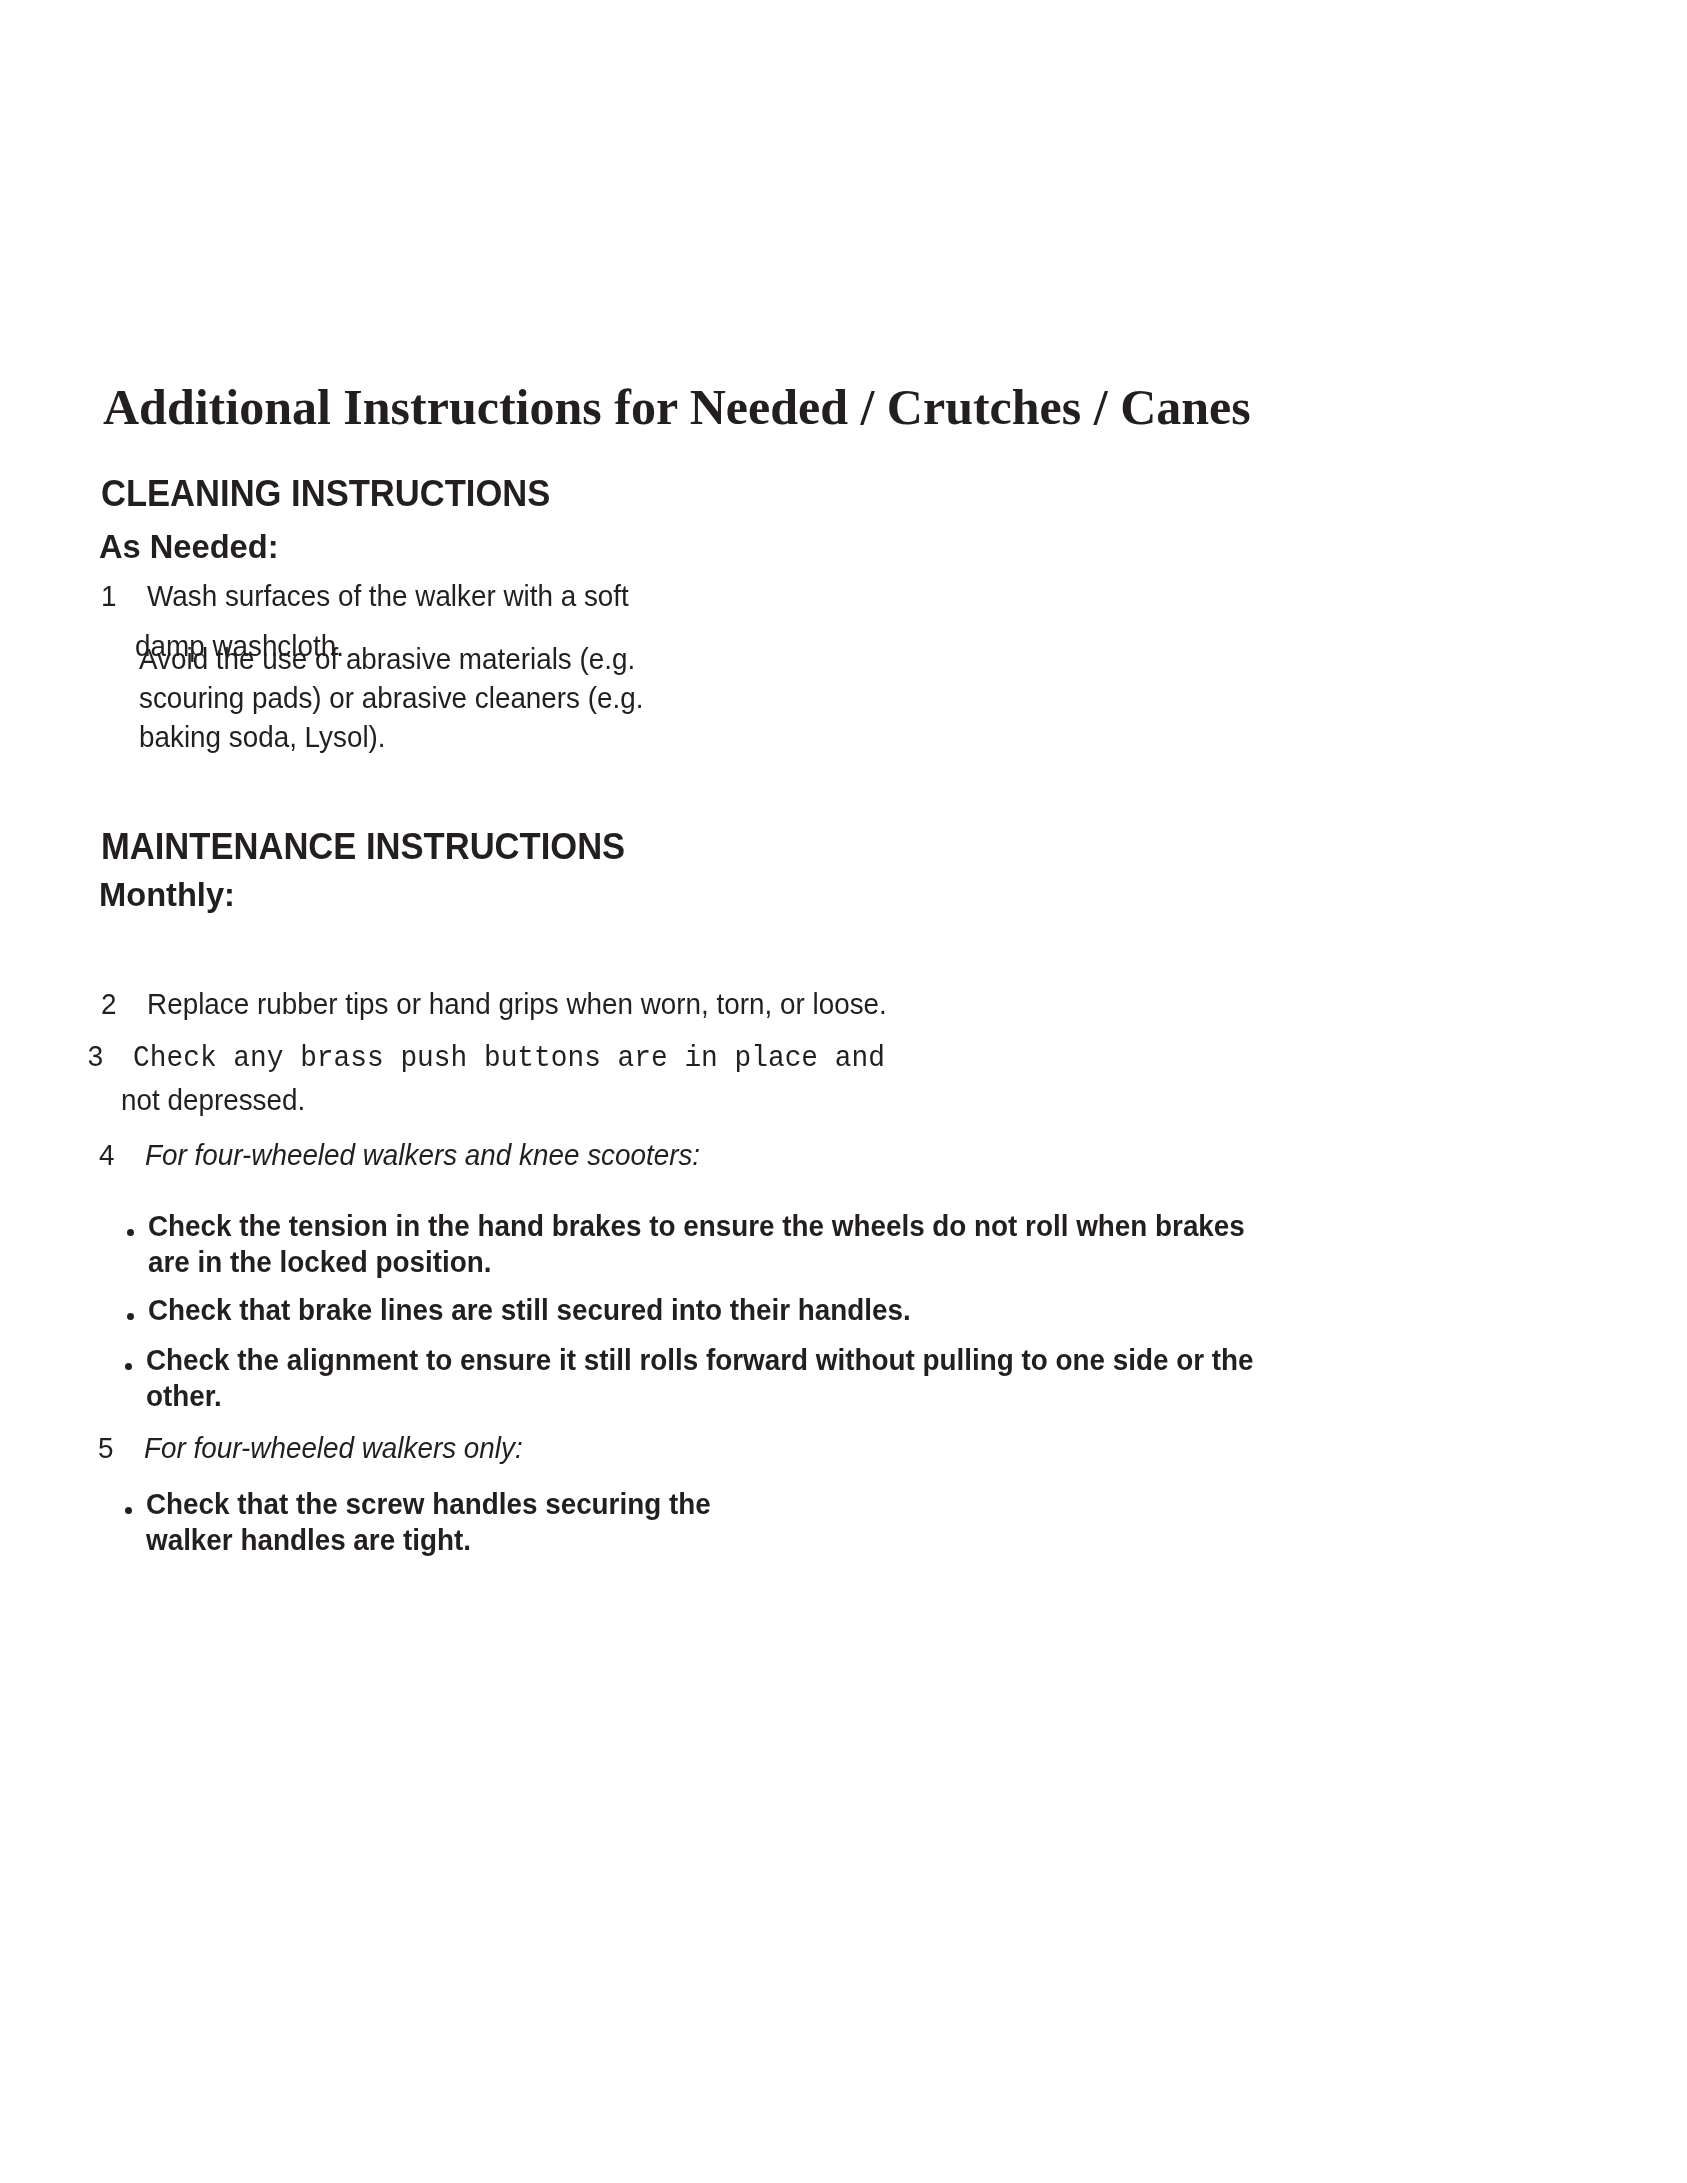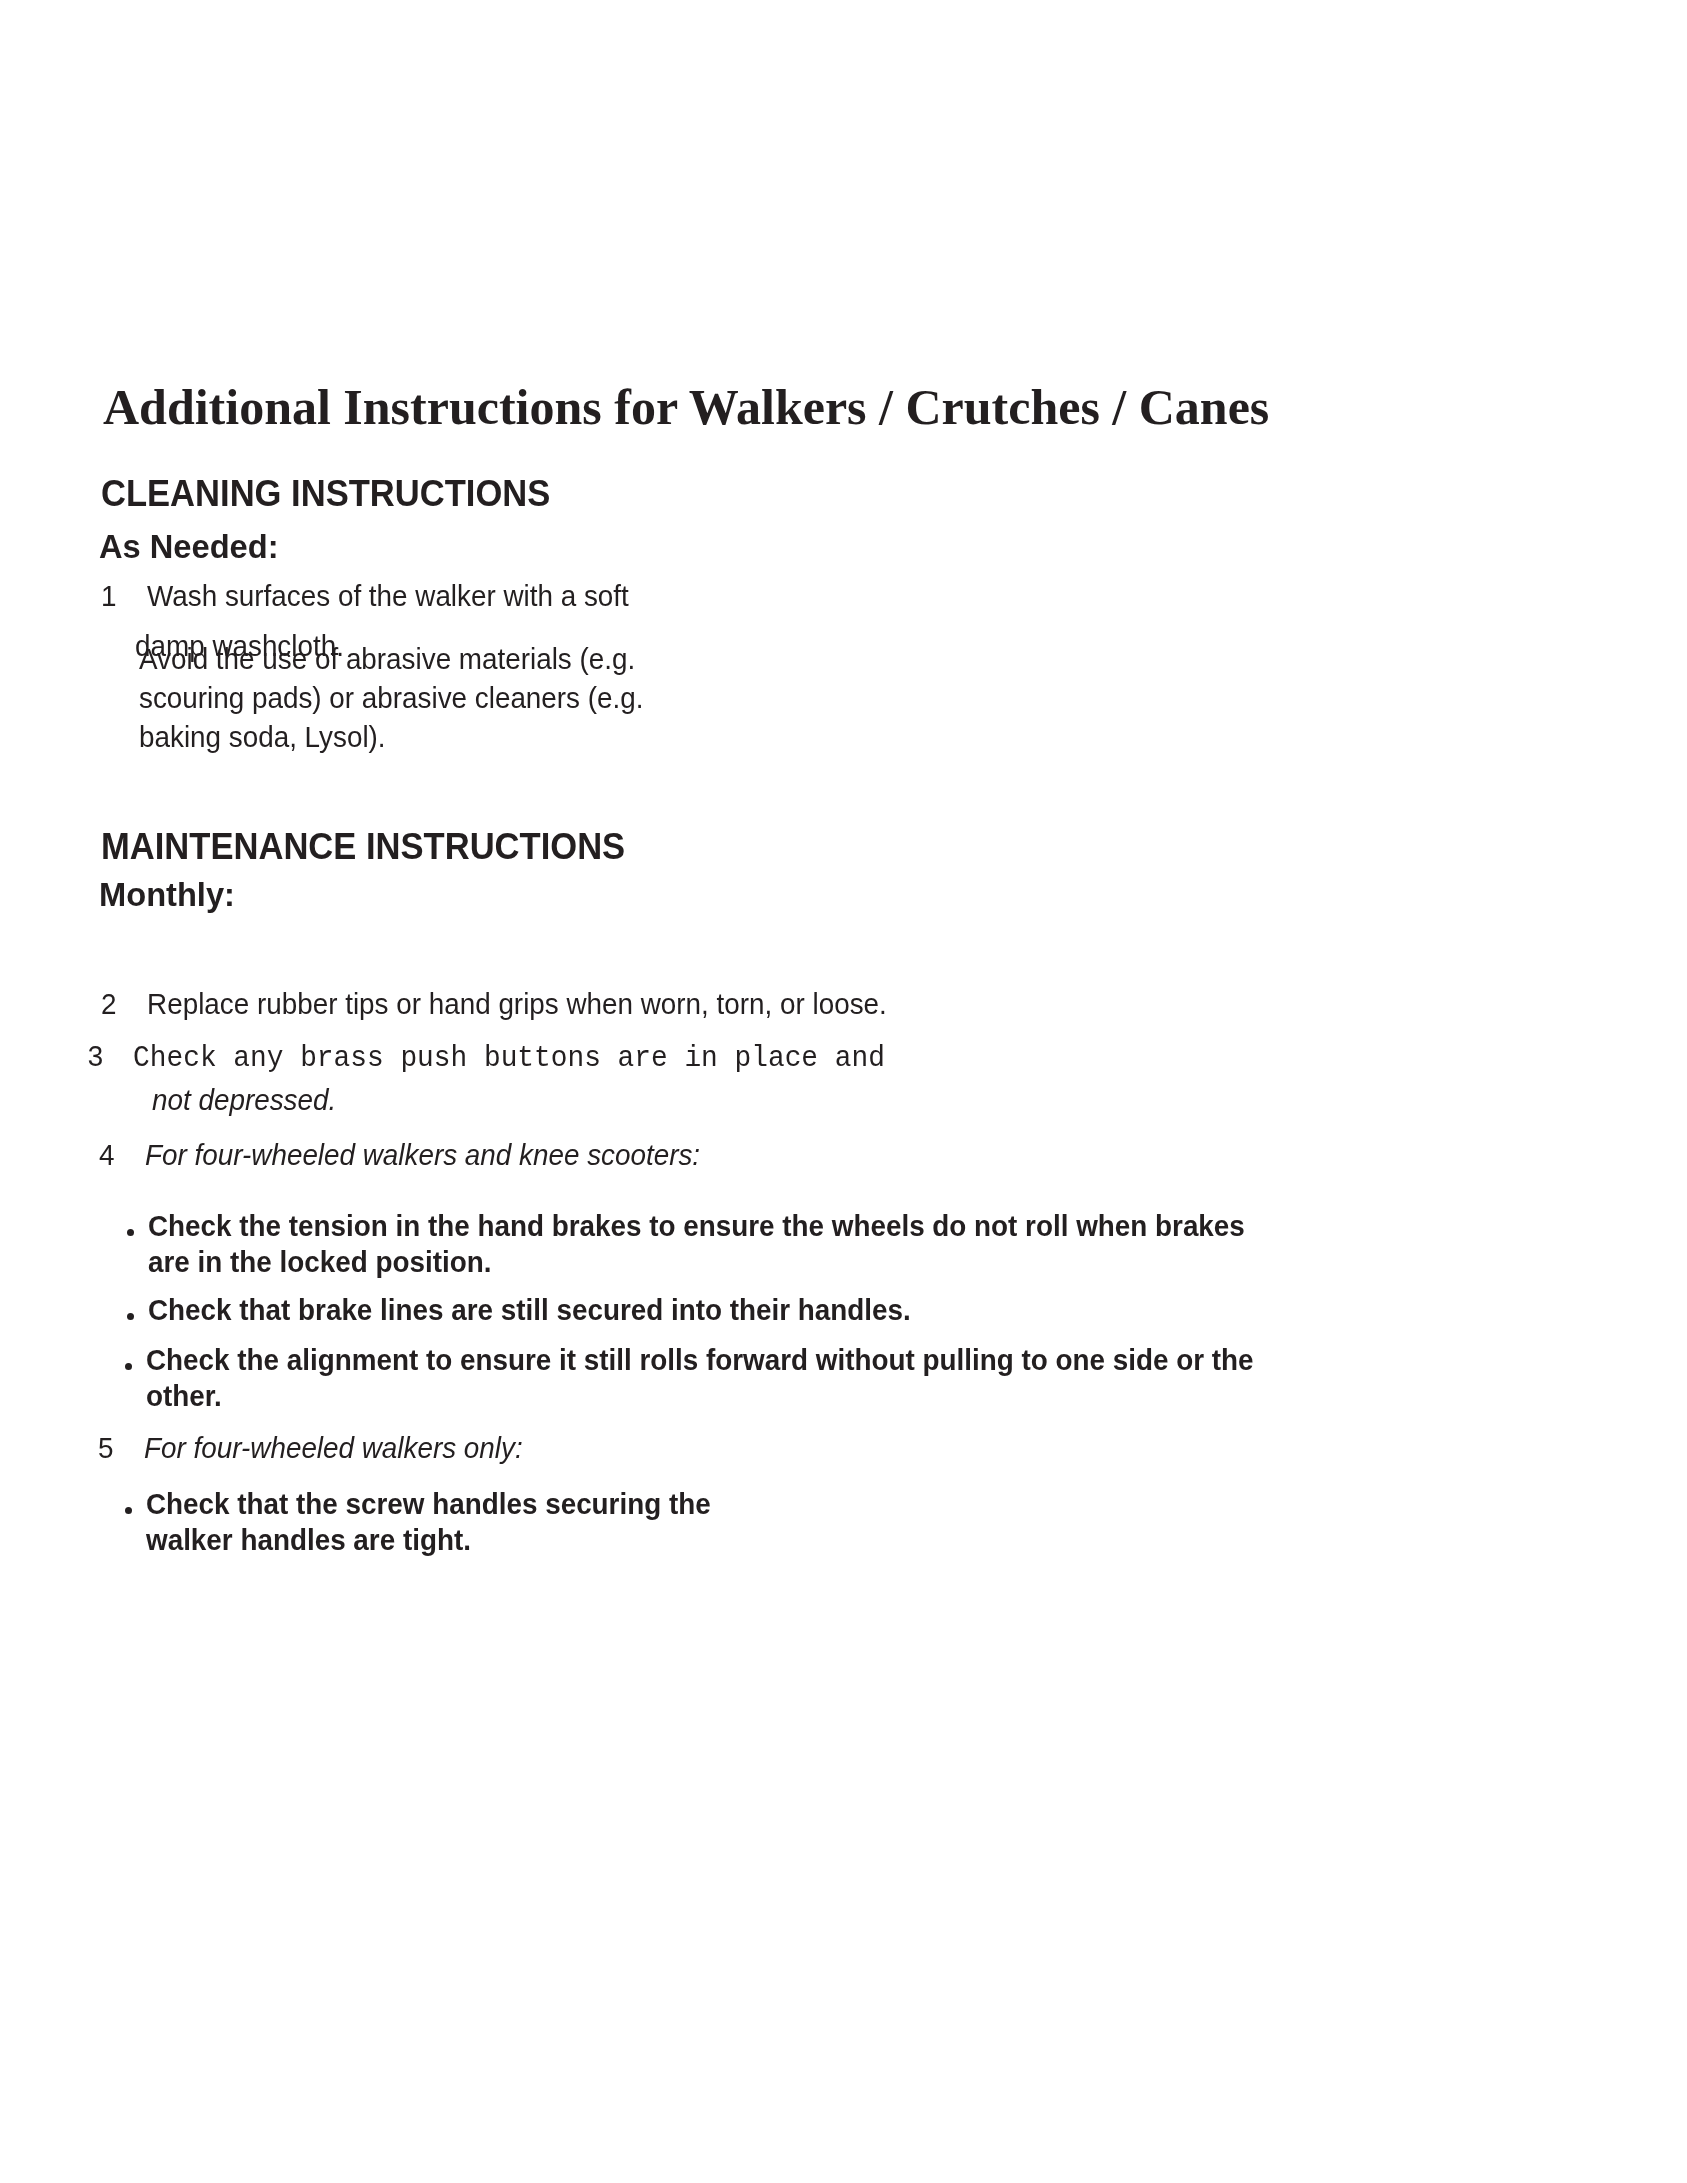--- a/index.html
+++ b/index.html
@@ -73,21 +73,21 @@
     border-radius: 50%;
     background: #231f20;
   }
 </style>
 </head>
 <body>
 
 <div class="page">
 
   <div class="abs" style="left:103px; top:380px;">
-    <span class="title">Additional Instructions for Walkers / Crutches / Canes</span>
+    <span class="title">Additional Instructions for Needed / Crutches / Canes</span>
   </div>
 
   <div class="abs" style="left:101px; top:474px;">
     <span class="heading cx">CLEANING INSTRUCTIONS</span>
   </div>
 
   <div class="abs" style="left:99px; top:527px;">
     <span class="subheading cx">As Needed:</span>
   </div>
 
@@ -115,21 +115,21 @@
 
 
   <div class="abs body-text" style="left:101px; top:986px;">
     <span class="cx step-row"><span class="num">2</span><span>Replace rubber tips or hand grips when worn, torn, or loose.</span></span>
   </div>
 
   <div class="abs body-text" style="left:87px; top:1041px;font-family:Liberation Mono, monospace;">
     <span class="cx step-row"><span class="num">3</span><span>Check any brass push buttons are in place and</span></span>
   </div>
 
-  <div class="abs body-text" style="left:152px; top:1082px;font-style:italic;">
+  <div class="abs body-text" style="left:121px; top:1082px;">
     <span class="cx">not depressed.</span>
   </div>
 
   <div class="abs body-text" style="left:99px; top:1137px;">
     <span class="cx step-row"><span class="num">4</span><span class="italic">For four-wheeled walkers and knee scooters:</span></span>
   </div>
 
   <div class="bullet body-text" style="left:148px; top:1208px;">
     <span class="dot"></span>
     <span class="cx">Check the tension in the hand brakes to ensure the wheels do not roll when brakes

